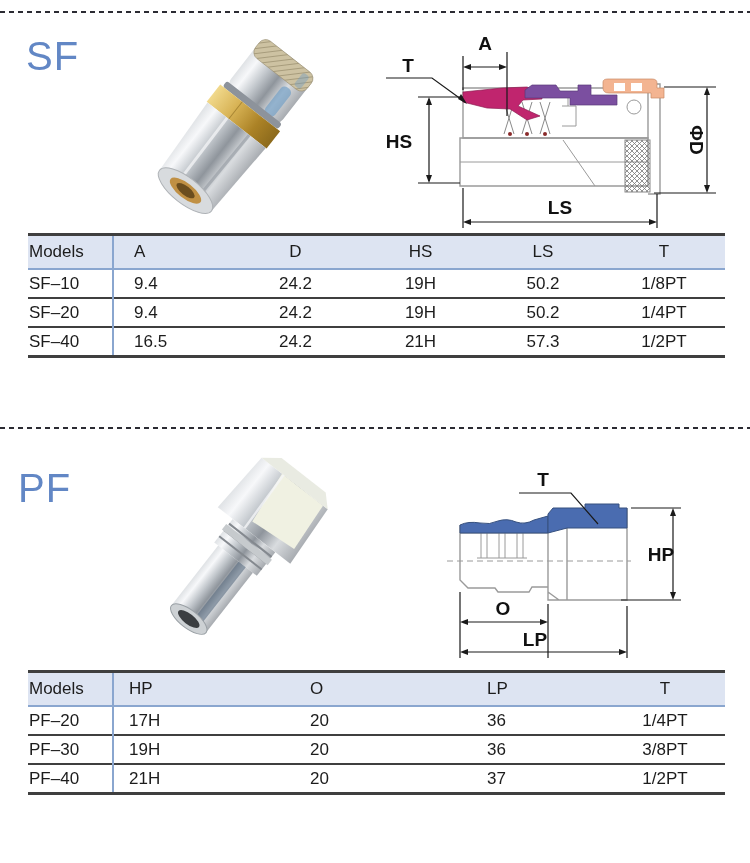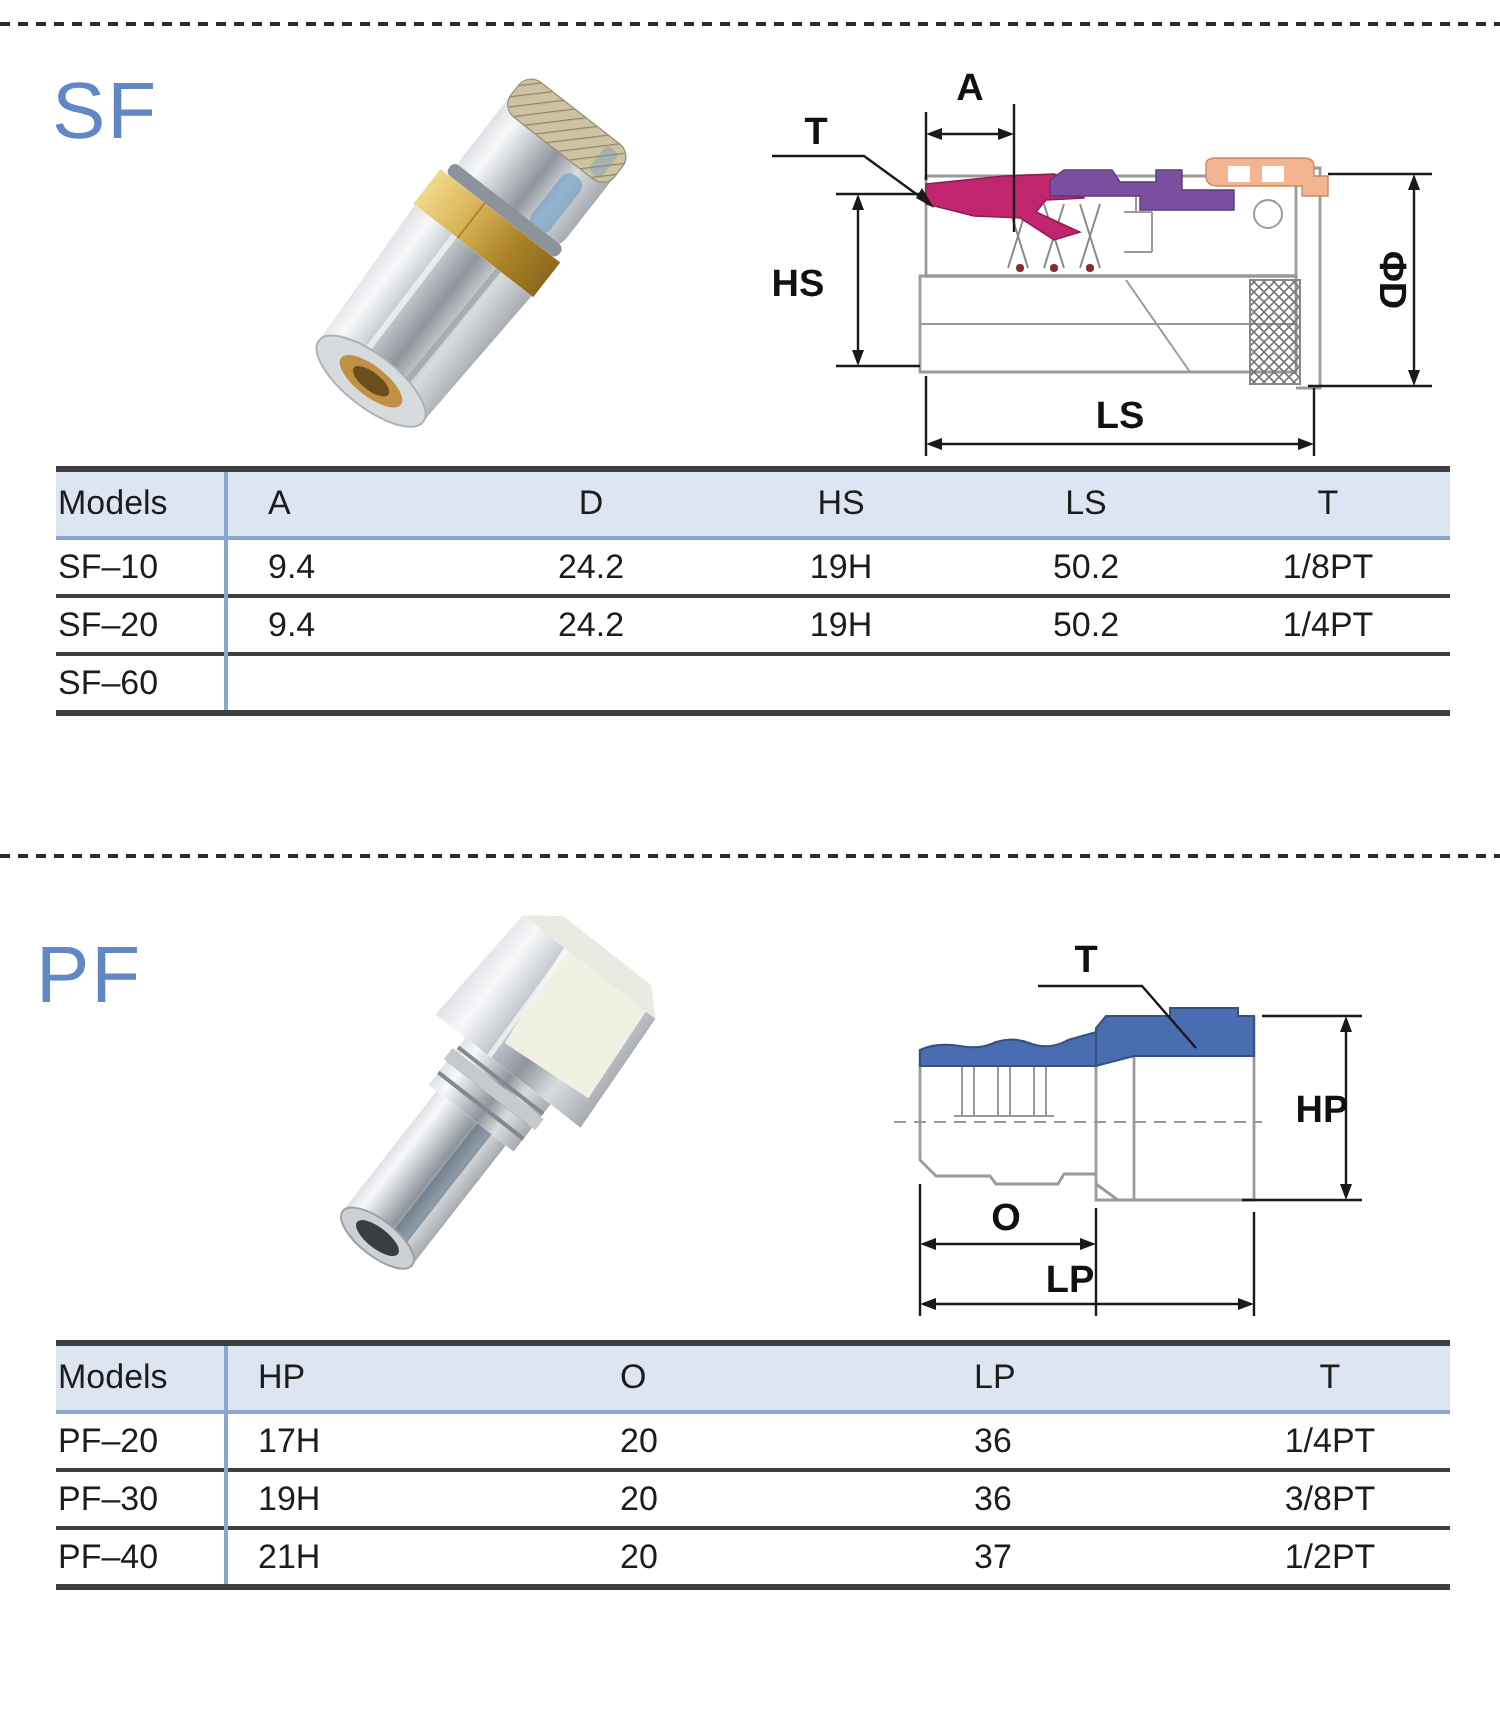--- a/index.html
+++ b/index.html
@@ -168,26 +168,26 @@
         </tr>
         <tr>
           <td>SF–20</td>
           <td>9.4</td>
           <td>24.2</td>
           <td>19H</td>
           <td>50.2</td>
           <td>1/4PT</td>
         </tr>
         <tr>
-          <td>SF–60</td>
-          <td></td>
-          <td></td>
-          <td></td>
-          <td></td>
-          <td></td>
+          <td>SF–40</td>
+          <td>16.5</td>
+          <td>24.2</td>
+          <td>21H</td>
+          <td>57.3</td>
+          <td>1/2PT</td>
         </tr>
       </tbody>
   </table>
 
   <div class="dashed-rule" style="top:427px;"></div>
 
   <div class="section-title" style="left:18px;top:468px;">PF</div>
 
   <svg class="diagram" style="left:108px;top:452px;" width="230" height="215" viewBox="0 0 230 215">
     <g transform="translate(130,104) rotate(38)">

